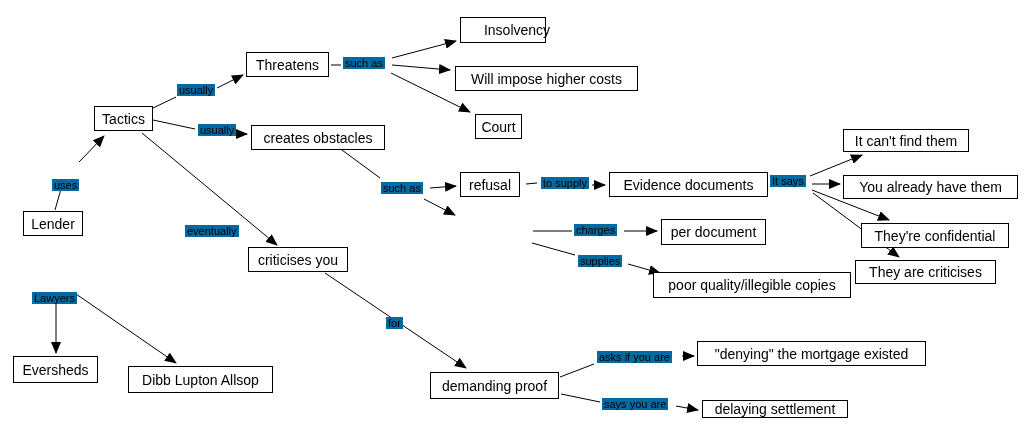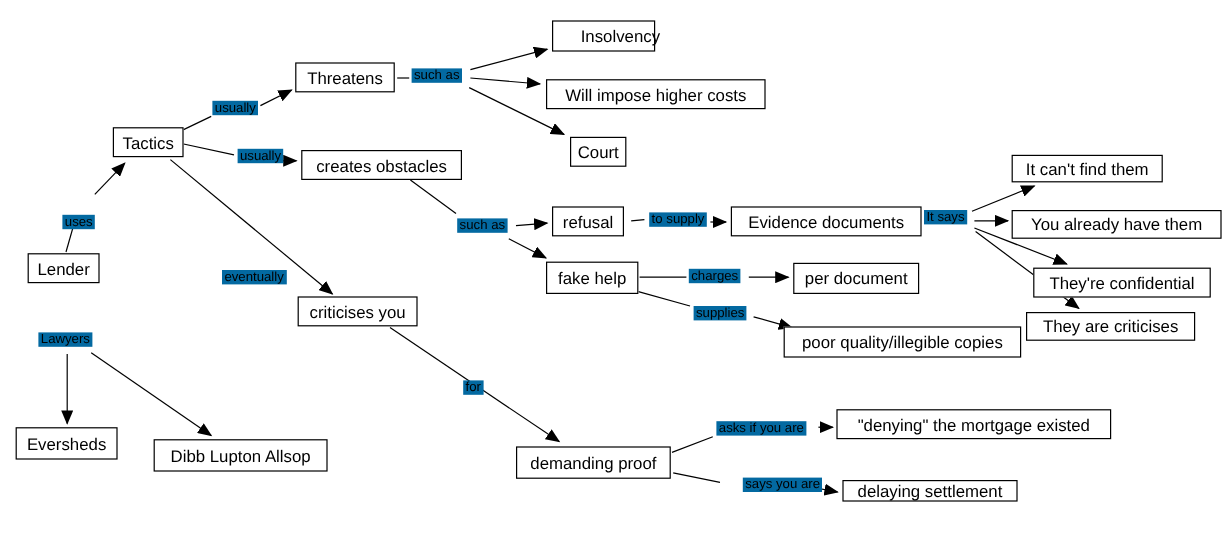--- a/index.html
+++ b/index.html
@@ -86,38 +86,37 @@
     <div class="edge-label" style="left: 52px; top: 163px; margin-top: 16px;">uses</div>
     <div class="edge-label" style="left: 177px; top: 84px;">usually</div>
     <div class="edge-label" style="left: 198px; top: 124px;">usually</div>
     <div class="edge-label" style="left: 185px; top: 181px; margin-top: 44px;">eventually</div>
     <div class="edge-label" style="left: 343px; top: 57px;">such as</div>
     <div class="edge-label" style="left: 381px; top: 182px;">such as</div>
     <div class="edge-label" style="left: 541px; top: 177px;">to supply</div>
     <div class="edge-label" style="left: 770px; top: 175px;">It says</div>
     <div class="edge-label" style="left: 574px; top: 224px;">charges</div>
     <div class="edge-label" style="left: 578px; top: 255px;">supplies</div>
-    <div class="edge-label" style="left: 32px; top: 277px;">Lawyers</div>
+    <div class="edge-label" style="left: 32px; top: 292px;">Lawyers</div>
     <div class="edge-label" style="left: 386px; top: 317px;">for</div>
     <div class="edge-label" style="left: 597px; top: 351px;">asks if you are</div>
-    <div class="edge-label" style="left: 619px; top: 398px;">says you are</div>
+    <div class="edge-label" style="left: 602px; top: 398px;">says you are</div>
     <div class="node" style="left: 23px; top: 211px; width: 60px; height: 25px; border-color: rgb(0, 0, 0);">Lender</div>
     <div class="node" style="left: 94px; top: 106px; width: 59px; height: 25px; border-color: rgb(0, 0, 0);">Tactics</div>
     <div class="node" style="left: 246px; top: 52px; width: 83px; height: 25px; border-color: rgb(0, 0, 0);">Threatens</div>
     <div class="node" style="left: 460px; top: 17px; width: 86px; height: 26px; border-color: rgb(0, 0, 0); padding-left: 28px;">Insolvency</div>
     <div class="node" style="left: 455px; top: 66px; width: 183px; height: 25px; border-color: rgb(0, 0, 0);">Will impose higher costs</div>
     <div class="node" style="left: 475px; top: 114px; width: 47px; height: 25px; border-color: rgb(0, 0, 0);">Court</div>
     <div class="node" style="left: 251px; top: 125px; width: 134px; height: 25px; border-color: rgb(0, 0, 0);">creates obstacles</div>
     <div class="node" style="left: 460px; top: 172px; width: 60px; height: 25px; border-color: rgb(0, 0, 0);">refusal</div>
     <div class="node" style="left: 609px; top: 172px; width: 159px; height: 25px; border-color: rgb(0, 0, 0);">Evidence documents</div>
     <div class="node" style="left: 843px; top: 129px; width: 126px; height: 23px; border-color: rgb(0, 0, 0);">It can't find them</div>
     <div class="node" style="left: 843px; top: 175px; width: 175px; height: 24px; border-color: rgb(0, 0, 0);">You already have them</div>
     <div class="node" style="left: 861px; top: 223px; width: 148px; height: 25px; border-color: rgb(0, 0, 0);">They're confidential</div>
     <div class="node" style="left: 855px; top: 260px; width: 141px; height: 24px; border-color: rgb(0, 0, 0);">They are criticises</div>
-    <div class="node" style="left: 455px; top: 218px; width: 77px; height: 27px; border-color: rgb(0, 0, 0);">fake help</div>
     <div class="node" style="left: 661px; top: 219px; width: 105px; height: 26px; border-color: rgb(0, 0, 0);">per document</div>
     <div class="node" style="left: 653px; top: 272px; width: 198px; height: 26px; border-color: rgb(0, 0, 0);">poor quality/illegible copies</div>
     <div class="node" style="left: 248px; top: 247px; width: 100px; height: 25px; border-color: rgb(0, 0, 0);">criticises you</div>
     <div class="node" style="left: 430px; top: 372px; width: 129px; height: 27px; border-color: rgb(0, 0, 0);">demanding proof</div>
     <div class="node" style="left: 697px; top: 341px; width: 229px; height: 25px; border-color: rgb(0, 0, 0);">"denying" the mortgage existed</div>
     <div class="node" style="left: 702px; top: 400px; width: 146px; height: 18px; border-color: rgb(0, 0, 0);">delaying settlement</div>
     <div class="node" style="left: 13px; top: 356px; width: 85px; height: 27px; border-color: rgb(0, 0, 0);">Eversheds</div>
     <div class="node" style="left: 128px; top: 366px; width: 145px; height: 27px; border-color: rgb(0, 0, 0);">Dibb Lupton Allsop</div>
   </div>
 

